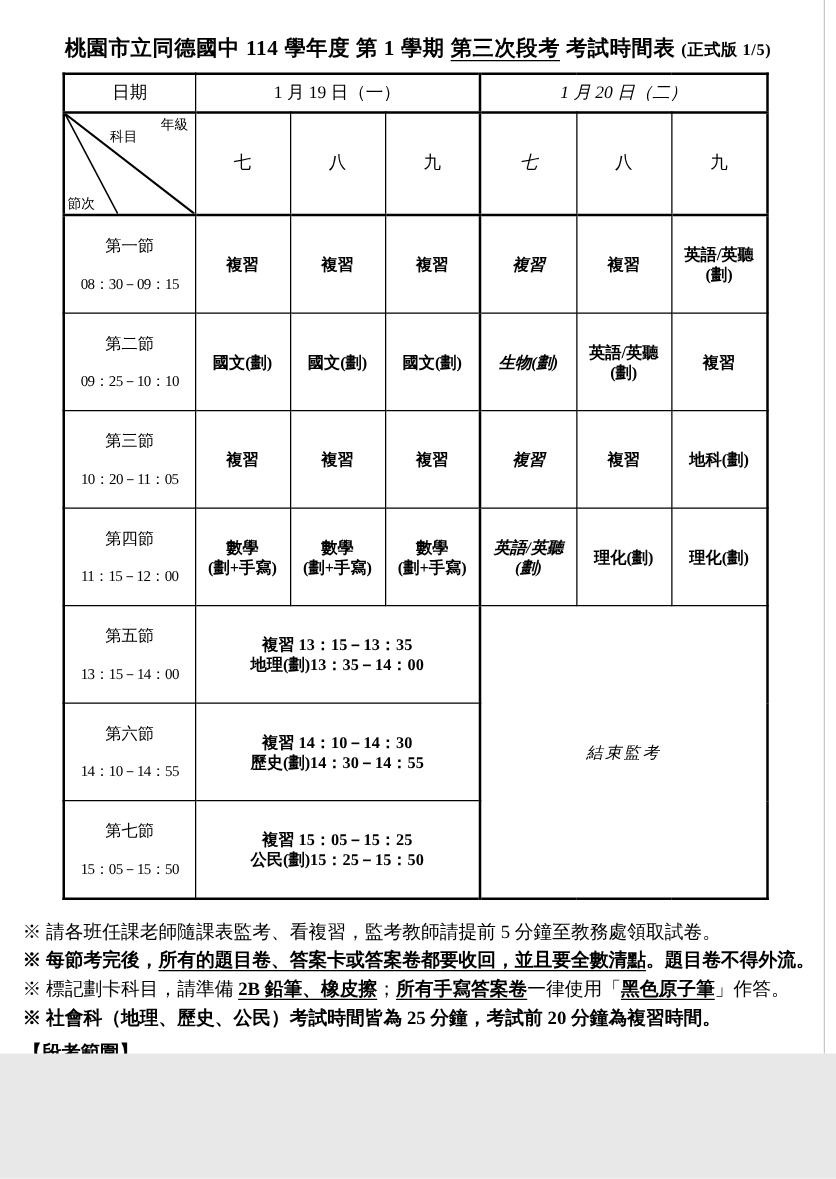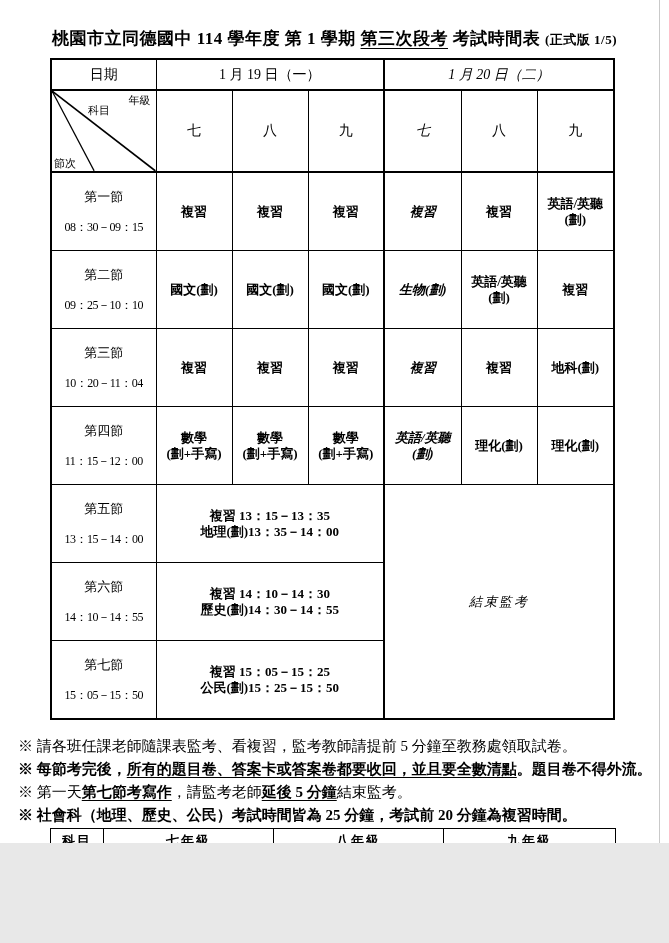--- a/index.html
+++ b/index.html
@@ -113,21 +113,21 @@
         <td class="exam">國文(劃)</td>
         <td class="exam">國文(劃)</td>
         <td class="exam dayL">生物(劃)</td>
         <td class="exam">英語/英聽
 (劃)</td>
         <td class="exam">複習</td>
       </tr>
       <tr class="h31">
         <td class="phdr">
           <div class="pname">第三節</div>
-          <div class="ptime">10：20－11：04</div>
+          <div class="ptime">10：20－11：05</div>
         </td>
         <td class="exam">複習</td>
         <td class="exam">複習</td>
         <td class="exam">複習</td>
         <td class="exam dayL">複習</td>
         <td class="exam">複習</td>
         <td class="exam">地科(劃)</td>
       </tr>
       <tr class="h43">
         <td class="phdr">
@@ -170,24 +170,25 @@
         </td>
         <td colspan="3" class="exam">複習 15：05－15：25
 公民(劃)15：25－15：50</td>
       </tr>
     </tbody>
   </table>
 
   <div class="notes">
     <p><span>※ 請各班任課老師隨課表監考、看複習，監考教師請提前 5 分鐘至教務處領取試卷。</span></p>
     <p><span class="b">※ 每節考完後，</span><span class="bu">所有的題目卷、答案卡或答案卷都要收回，並且要全數清點</span><span class="b">。題目卷不得外流。</span></p>
-    <p><span>※ 第一天</span><span class="bu">第七節考寫作</span><span>，請監考老師</span><span class="bu">延後 5 分鐘</span><span>結束監考。</span></p>
+    <p><span>※ 標記劃卡科目，請準備 </span><span class="bu">2B 鉛筆、橡皮擦</span><span>；</span><span class="bu">所有手寫答案卷</span><span>一律使用「</span><span class="bu">黑色原子筆</span><span>」作答。</span></p>
     <p><span class="b">※ 社會科（地理、歷史、公民）考試時間皆為 25 分鐘，考試前 20 分鐘為複習時間。</span></p>
   </div>
 
+  <div class="scope-heading">【段考範圍】</div>
 
   <table class="t2">
     <colgroup>
       <col style="width:53px">
         <col style="width:170px">
         <col style="width:170px">
         <col style="width:172px">
     </colgroup>
     <tbody>
       <tr class="hdrrow">

